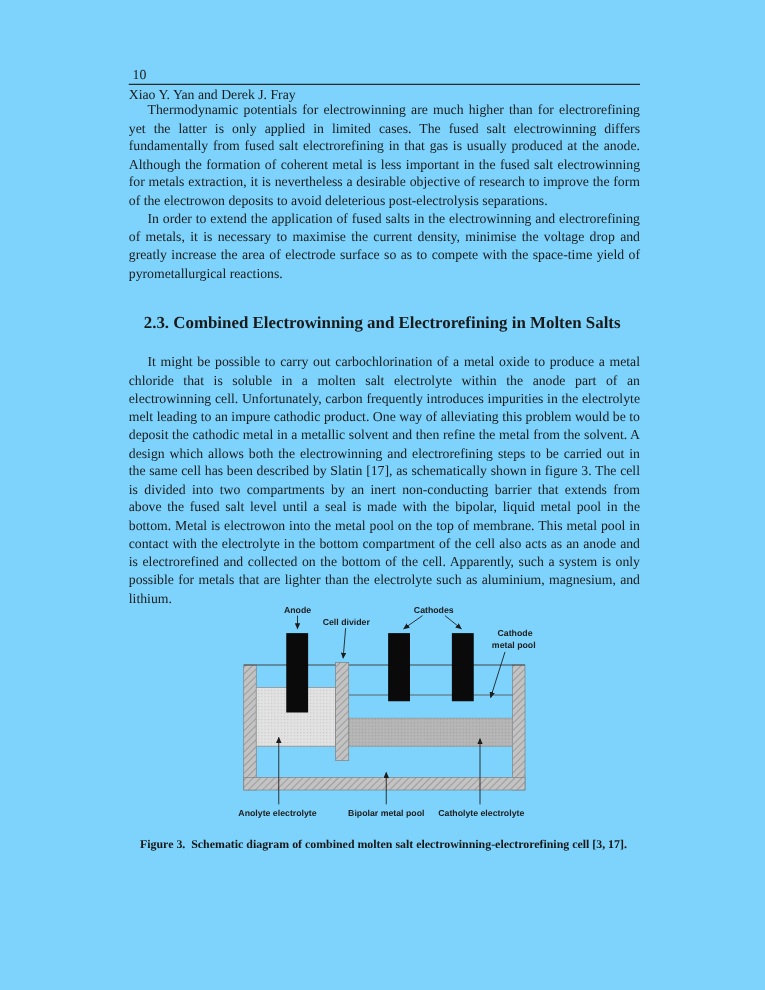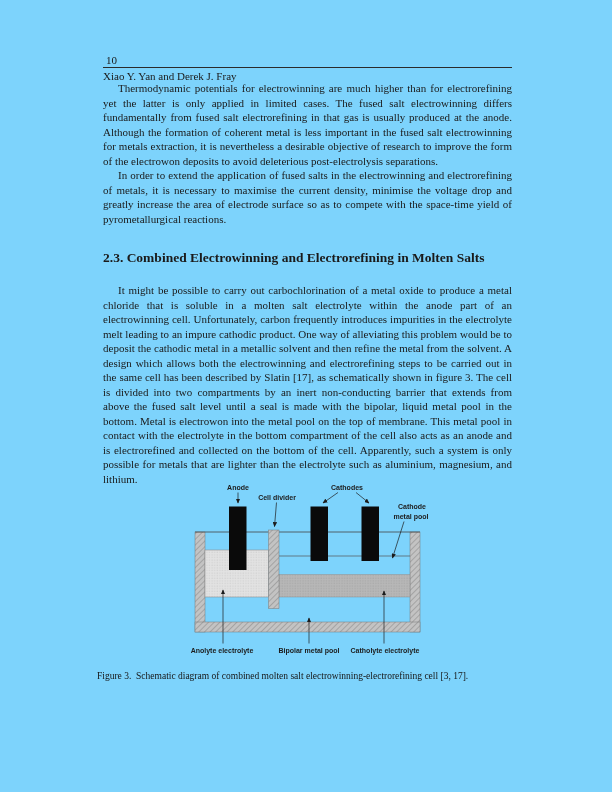--- a/index.html
+++ b/index.html
@@ -33,45 +33,46 @@
   .text-block {
     position: absolute;
     left: 103px; top: 81px; width: 409px;
     font-size: 11px;
     line-height: 14.5px;
     text-align: justify;
   }
   .para { margin: 0; text-indent: 15px; }
   .para.noindent { text-indent: 0; }
   .section-heading {
-    margin: 23px 0 16px 0;
+    margin: 23px 0 16px 12px;
     font-size: 13.5px;
     line-height: 18px;
     font-weight: bold;
     text-align: left;
     white-space: nowrap;
   }
   
   .figure-wrap {
     position: absolute;
     left: 185px; top: 481px; width: 250px; height: 178px;
   }
   .figure-wrap svg { display: block; }
   .fig-label {
     font-family: "Liberation Sans", sans-serif;
     font-weight: bold;
     font-size: 7px;
     fill: #1c1c1c;
   }
   .caption {
     position: absolute;
-    left: 97px; top: 671px;
+    left: 112px; top: 671px;
     font-size: 9.5px;
     white-space: pre;
     color: #161616;
+    font-weight: bold;
   }
 </style>
 </head>
 <body>
 
 <div class="page">
 
   <span class="pagenum">10</span>
   <div class="runhead">Xiao Y. Yan and Derek J. Fray</div>
   <div class="header-rule"></div>

